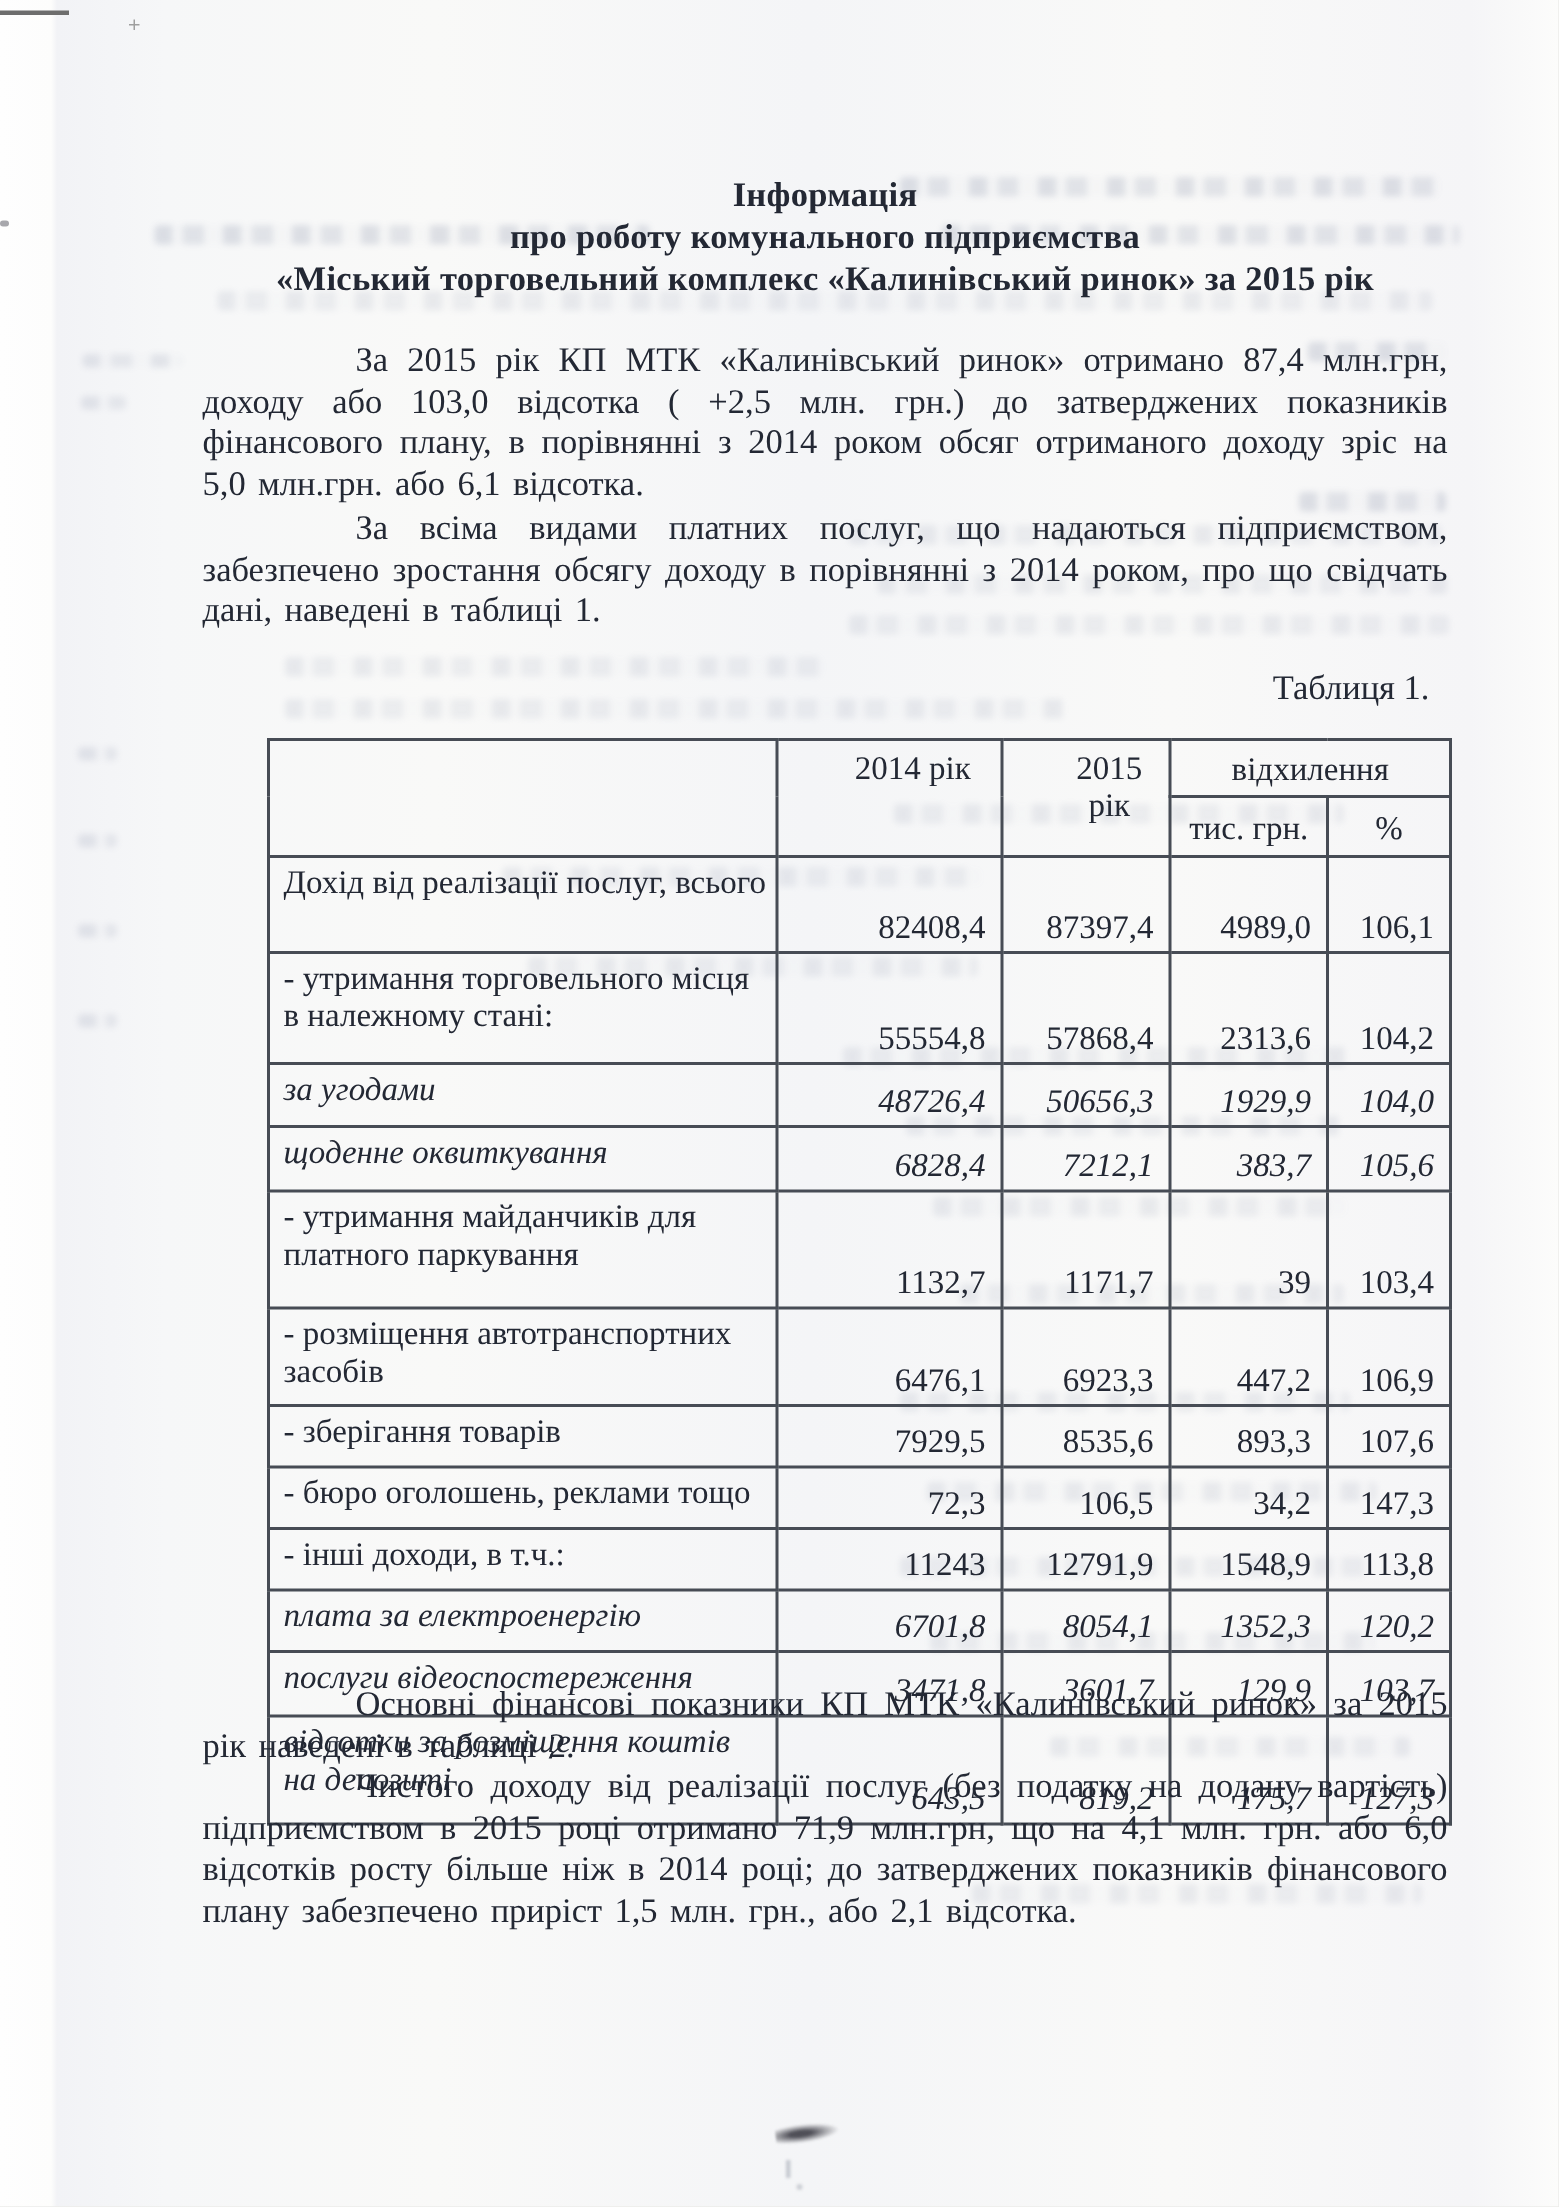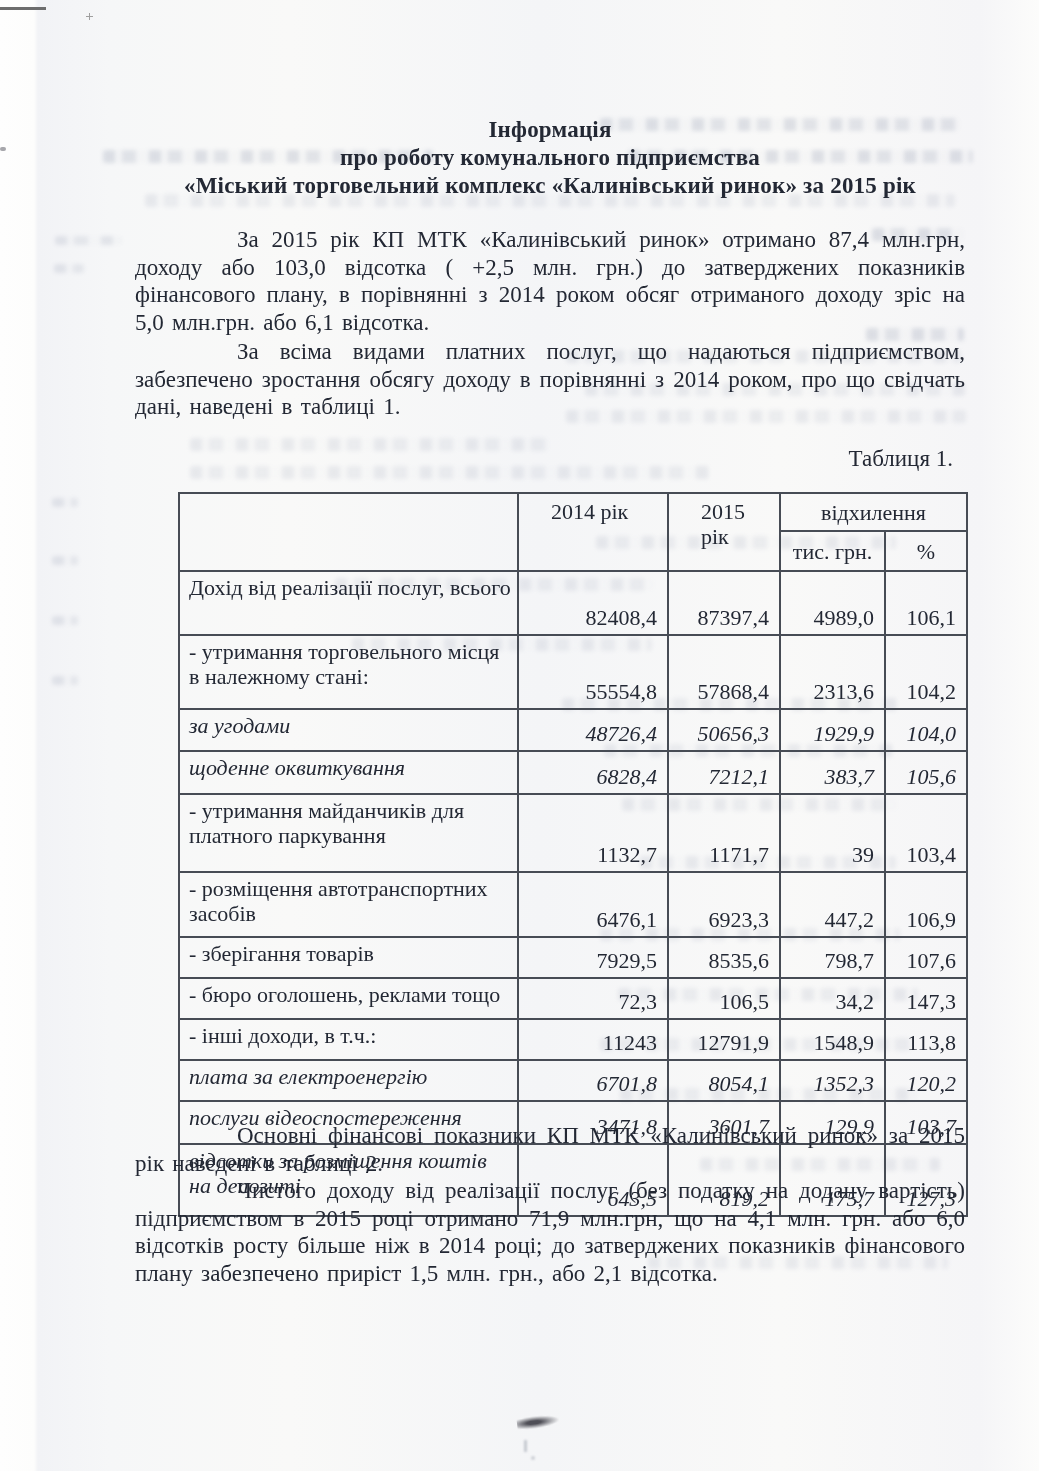--- a/index.html
+++ b/index.html
@@ -21,21 +21,21 @@
   .para.ind{text-indent:102px;}
   .caption{
     position:absolute;left:123px;width:830px;text-align:right;font-size:23px;margin-top:28px;
   }
   .doc-table{
     position:absolute;left:178px;top:492px;width:788px;
     border-collapse:collapse;table-layout:fixed;font-size:22px;line-height:25px;
   }
   .doc-table th,.doc-table td{border:2px solid #474c55;}
   .doc-table th{font-weight:normal;}
-  th.yh{vertical-align:top;text-align:left;padding-top:5px;height:34px;padding-left:32px;}
+  th.yh{vertical-align:top;text-align:center;padding-top:5px;height:34px;padding-left:32px;}
   th.devh{vertical-align:middle;text-align:center;height:34px;}
   th.subh{vertical-align:middle;text-align:center;height:36px;}
   td.lbl{vertical-align:top;text-align:left;padding:3px 6px 3px 9px;}
   td.num{vertical-align:bottom;text-align:right;padding:2px 10px 4px 2px;}
   tr.it td{font-style:italic;}
   tr.r1 td{height:56px} tr.r2 td{height:66px} tr.r3 td{height:34px}
   tr.r4 td{height:35px} tr.r5 td{height:70px} tr.r6 td{height:57px}
   tr.r7 td{height:33px} tr.r8 td{height:33px} tr.r9 td{height:33px}
   tr.r10 td{height:33px} tr.r11 td{height:35px} tr.r12 td{height:64px}
   .bottom-block{position:absolute;left:135px;top:1122px;width:830px;}
@@ -179,21 +179,21 @@
           <td class="lbl">- розміщення автотранспортних засобів</td>
           <td class="num">6476,1</td>
           <td class="num">6923,3</td>
           <td class="num">447,2</td>
           <td class="num">106,9</td>
         </tr>
         <tr class="r7">
           <td class="lbl">- зберігання товарів</td>
           <td class="num">7929,5</td>
           <td class="num">8535,6</td>
-          <td class="num">798,7</td>
+          <td class="num">893,3</td>
           <td class="num">107,6</td>
         </tr>
         <tr class="r8">
           <td class="lbl">- бюро оголошень, реклами тощо</td>
           <td class="num">72,3</td>
           <td class="num">106,5</td>
           <td class="num">34,2</td>
           <td class="num">147,3</td>
         </tr>
         <tr class="r9">

